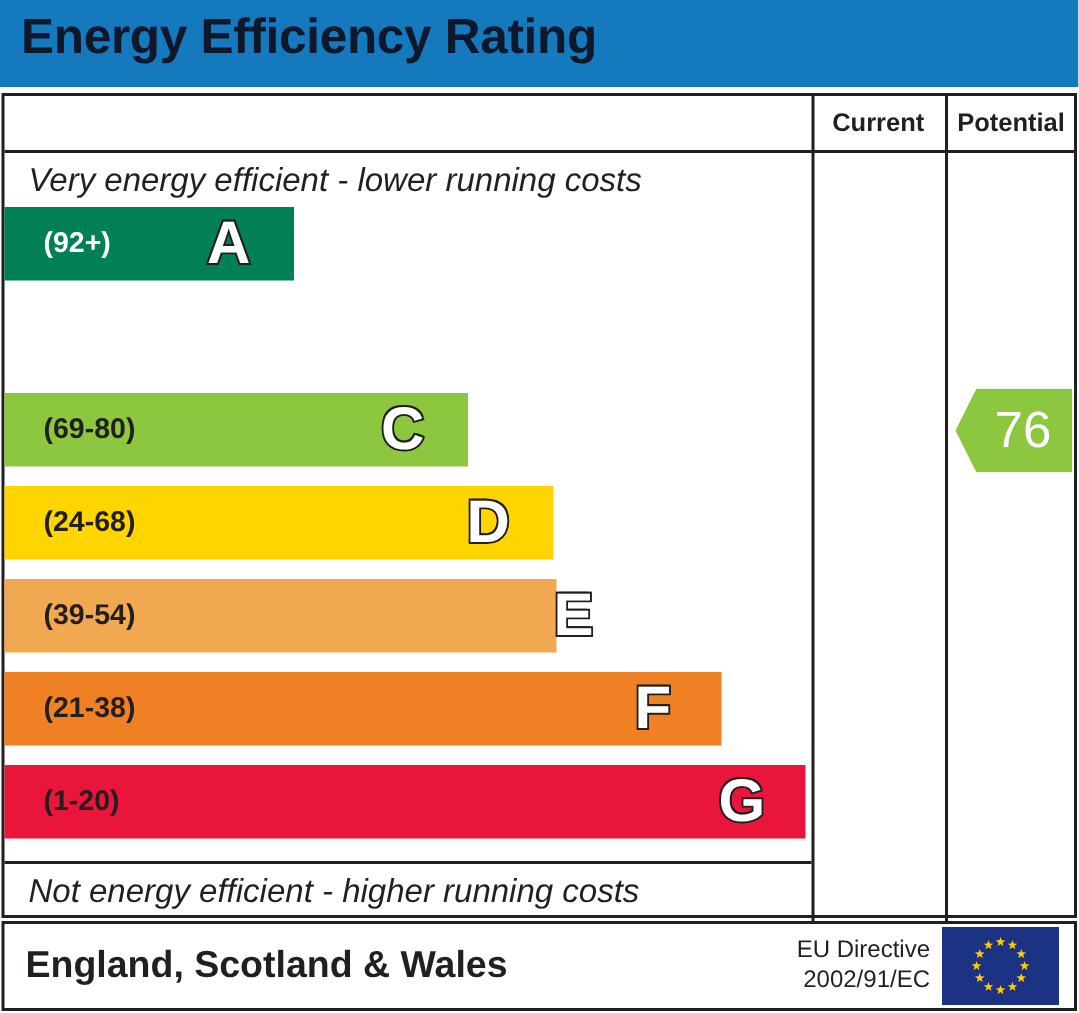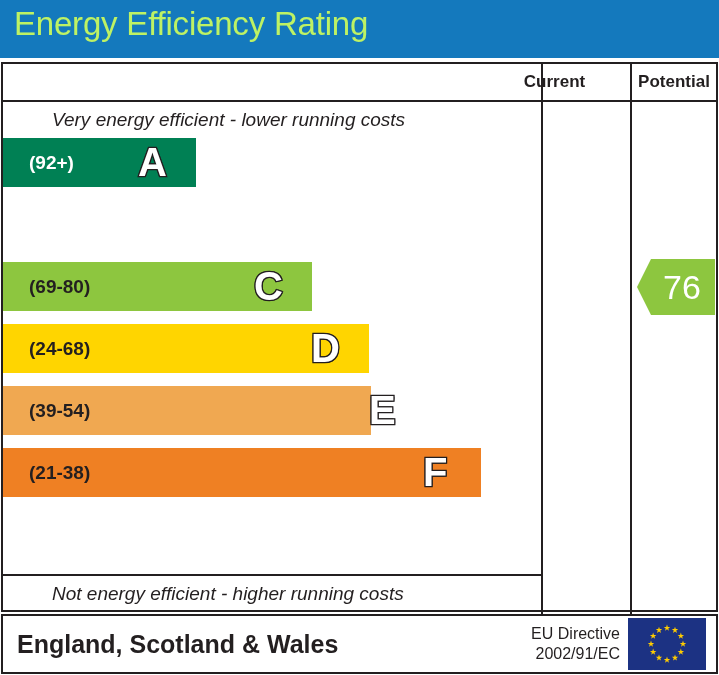--- a/index.html
+++ b/index.html
@@ -13,21 +13,21 @@
   }
 
   
   .title-bar{
     position:absolute;left:0;top:0;width:719px;height:58px;
     background:#1479bd;
     box-sizing:border-box;
   }
   .title-bar .title-text{
     position:absolute;left:14px;top:5px;
-    font-size:33px;font-weight:normal;color:#bef264;
+    font-size:33px;font-weight:bold;color:#0f172a;
     letter-spacing:-0.2px;white-space:nowrap;
   }
 
   
   .table-frame{
     position:absolute;left:1px;top:62px;width:717px;height:550px;
     border:2px solid #231f20;box-sizing:border-box;
     background:#ffffff;
   }
   
@@ -40,31 +40,31 @@
   .vdiv-current{left:538px;height:550px;}
   .vdiv-potential{left:627px;height:550px;}
   .head-rule{
     position:absolute;left:0;top:36px;width:100%;height:2px;background:#231f20;
   }
   .col-head-label{
     position:absolute;top:8px;
     font-size:17px;font-weight:bold;color:#231f20;
     text-align:center;white-space:nowrap;
   }
-  .col-head-current{left:507px;width:89px;}
+  .col-head-current{left:538px;width:89px;}
   .col-head-potential{left:627px;width:88px;}
 
   
   .caption{
     position:absolute;left:0;width:538px;height:36px;
     display:flex;align-items:center;
   }
   .caption span{
     padding-left:16px;
-    font-size:19px;font-style:italic;color:#231f20;white-space:nowrap;margin-left:33px;
+    font-size:22px;font-style:italic;color:#231f20;white-space:nowrap;
   }
   .caption-top{top:38px;}
   .caption-bottom{top:512px;}
   .caption-rule{
     position:absolute;left:0;width:538px;height:2px;background:#231f20;
   }
   .caption-rule-bottom{top:510px;}
 
   
   .bars{
@@ -170,20 +170,26 @@
         <div class="bar-row" style="top: 248px;">
           <div class="bar" style="width: 368px; background: rgb(240, 168, 81);">
             <div class="bar-range" style="color: rgb(35, 31, 32);">(39-54)</div>
             <div class="bar-letter" style="left: 366px;">E</div>
           </div>
         </div>
         <div class="bar-row" style="top: 310px;">
           <div class="bar" style="width: 478px; background: rgb(239, 128, 35);">
             <div class="bar-range" style="color: rgb(35, 31, 32);">(21-38)</div>
             <div class="bar-letter" style="left: 420px;">F</div>
+          </div>
+        </div>
+        <div class="bar-row" style="top: 372px;">
+          <div class="bar" style="width: 534px; background: rgb(233, 21, 59);">
+            <div class="bar-range" style="color: rgb(35, 31, 32);">(1-20)</div>
+            <div class="bar-letter" style="left: 476px;">G</div>
           </div>
         </div>
       </div>
 
     <div class="caption-rule caption-rule-bottom"></div>
     <div class="caption caption-bottom">
       <span>Not energy efficient - higher running costs</span>
     </div>
 
     <div class="badge badge-potential" style="top: 195px; background: rgb(141, 198, 63);">

